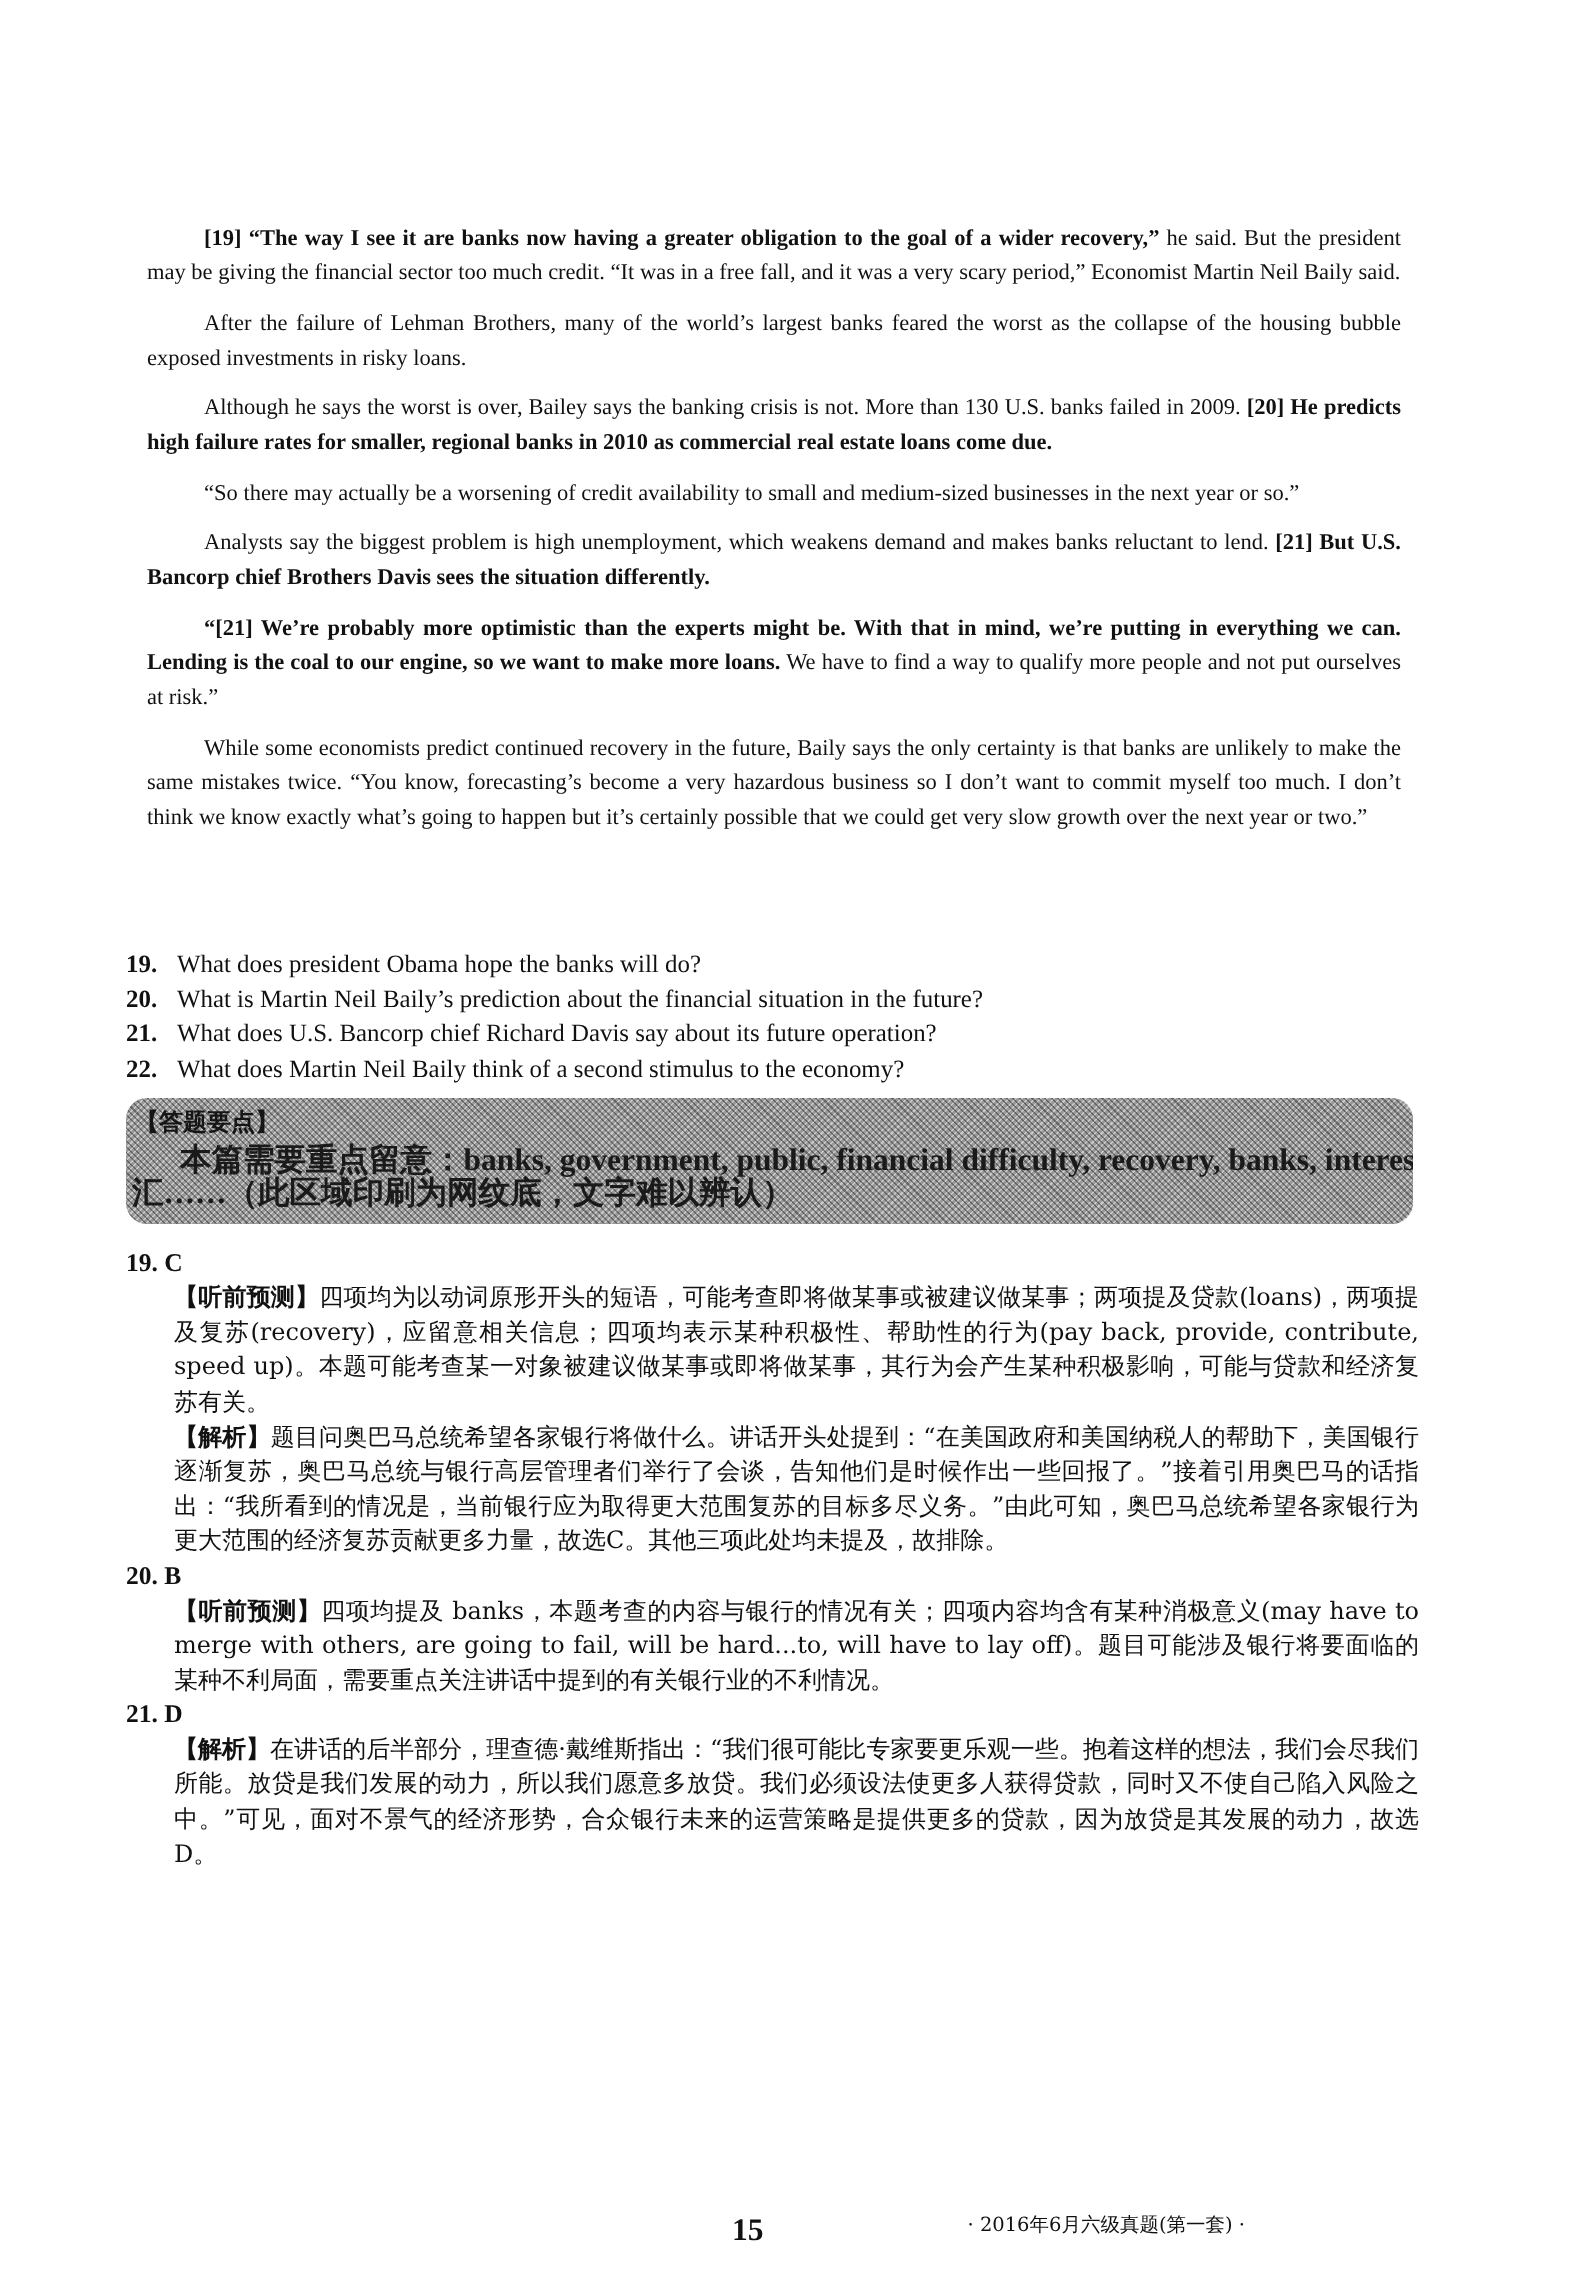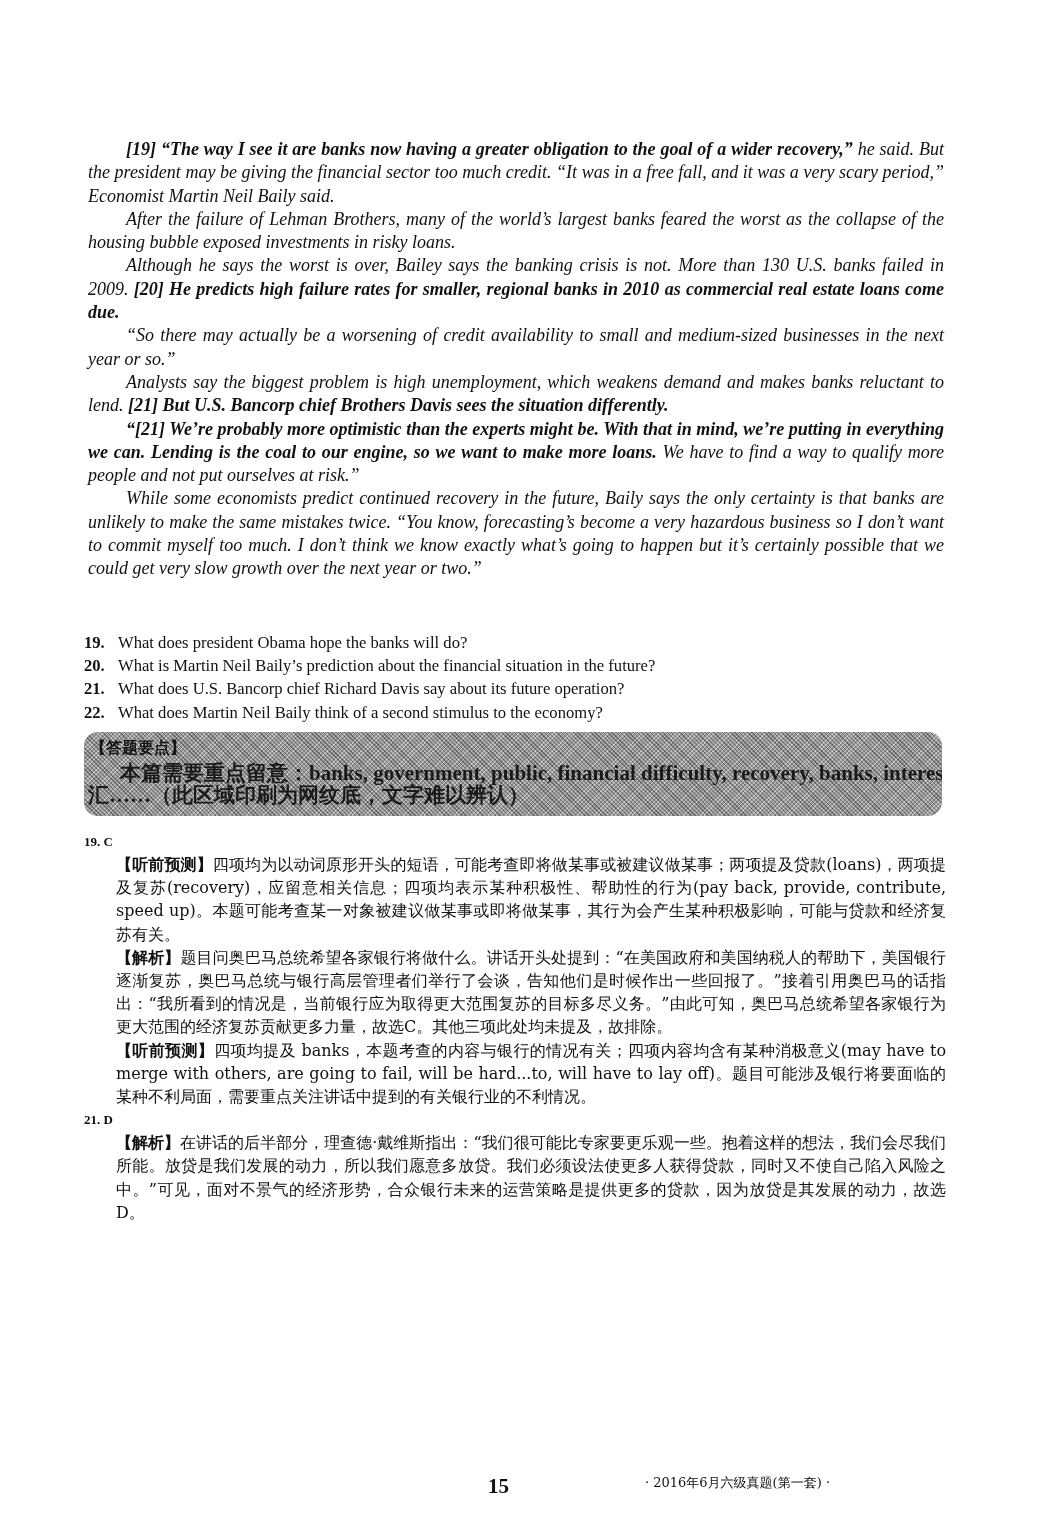--- a/index.html
+++ b/index.html
@@ -3,22 +3,22 @@
 <meta charset="utf-8">
 <style>
   html, body { margin: 0; padding: 0; background: #ffffff; }
   body {
     width: 1053px; height: 1521px; position: relative; overflow: hidden;
     font-family: "Liberation Serif", "DejaVu Serif", serif;
     color: #111;
   }
   .page { position: absolute; left: 88px; top: 138px; width: 856px; }
   .para {
-    font-size: 18px; line-height: 23.3px; margin: 0;
-    text-align: justify; text-align-last: left; font-style: italic;
+    font-size: 15px; line-height: 23.3px; margin: 10px;
+    text-align: justify; text-align-last: left;
   }
   .indent { text-indent: 38px; }
   .b { font-weight: bold; }
   .questions { position: absolute; left: 84px; top: 631px; width: 860px; }
   .q { font-size: 16.6px; line-height: 23.2px; margin: 0; }
   .q .num { font-weight: bold; display: inline-block; width: 34px; }
   .shaded {
     position: absolute; left: 84px; top: 732px; width: 858px; height: 84px;
     border-radius: 14px;
     background-color: #9a9a9a;
@@ -30,21 +30,21 @@
   .shaded .head {
     position: absolute; left: 6px; top: 6px; font-weight: bold; font-size: 16px;
     color: #151515;
   }
   .shaded .body {
     position: absolute; left: 4px; top: 30px; width: 1004px;
     font-size: 21px; line-height: 22px; color: #1a1a1a; font-weight: bold;
     text-indent: 32px;
   }
   .answers { position: absolute; left: 84px; top: 830px; width: 862px; }
-  .ans-head { font-weight: bold; font-size: 13px; line-height: 23px; margin: 0; }
+  .ans-head { font-weight: bold; font-size: 17px; line-height: 23px; margin: 0; }
   .ans-block {
     margin: 0 0 0 32px; font-size: 16px; line-height: 23.2px;
     font-family: "DejaVu Serif", "Liberation Serif", serif;
     text-align: justify;
   }
   .ans-block .tag { font-weight: bold; margin-top: 48px; }
   .footer-page {
     position: absolute; left: 488px; top: 1474px; font-weight: bold; font-size: 21px;
   }
   .footer-title {
@@ -75,20 +75,21 @@
 <div class="shaded">
   <div class="head">【答题要点】</div>
   <div class="body">本篇需要重点留意：banks, government, public, financial difficulty, recovery, banks, interest rate 等词汇……（此区域印刷为网纹底，文字难以辨认）</div>
 </div>
 
 <div class="answers">
   <p class="ans-head">19. C</p>
   <p class="ans-block"><span class="tag">【听前预测】</span><span>四项均为以动词原形开头的短语，可能考查即将做某事或被建议做某事；两项提及贷款(loans)，两项提及复苏(recovery)，应留意相关信息；四项均表示某种积极性、帮助性的行为(pay back, provide, contribute, speed up)。本题可能考查某一对象被建议做某事或即将做某事，其行为会产生某种积极影响，可能与贷款和经济复苏有关。</span></p>
   <p class="ans-block"><span class="tag">【解析】</span><span>题目问奥巴马总统希望各家银行将做什么。讲话开头处提到：“在美国政府和美国纳税人的帮助下，美国银行逐渐复苏，奥巴马总统与银行高层管理者们举行了会谈，告知他们是时候作出一些回报了。”接着引用奥巴马的话指出：“我所看到的情况是，当前银行应为取得更大范围复苏的目标多尽义务。”由此可知，奥巴马总统希望各家银行为更大范围的经济复苏贡献更多力量，故选C。其他三项此处均未提及，故排除。</span></p>
 
+  <p class="ans-head">20. B</p>
   <p class="ans-block"><span class="tag">【听前预测】</span><span>四项均提及 banks，本题考查的内容与银行的情况有关；四项内容均含有某种消极意义(may have to merge with others, are going to fail, will be hard...to, will have to lay off)。题目可能涉及银行将要面临的某种不利局面，需要重点关注讲话中提到的有关银行业的不利情况。</span></p>
 
   <p class="ans-head">21. D</p>
   <p class="ans-block"><span class="tag">【解析】</span><span>在讲话的后半部分，理查德·戴维斯指出：“我们很可能比专家要更乐观一些。抱着这样的想法，我们会尽我们所能。放贷是我们发展的动力，所以我们愿意多放贷。我们必须设法使更多人获得贷款，同时又不使自己陷入风险之中。”可见，面对不景气的经济形势，合众银行未来的运营策略是提供更多的贷款，因为放贷是其发展的动力，故选D。</span></p>
 </div>
 
 <div class="footer-page">15</div>
 <div class="footer-title">· 2016年6月六级真题(第一套) ·</div>
 
 </body></html>

